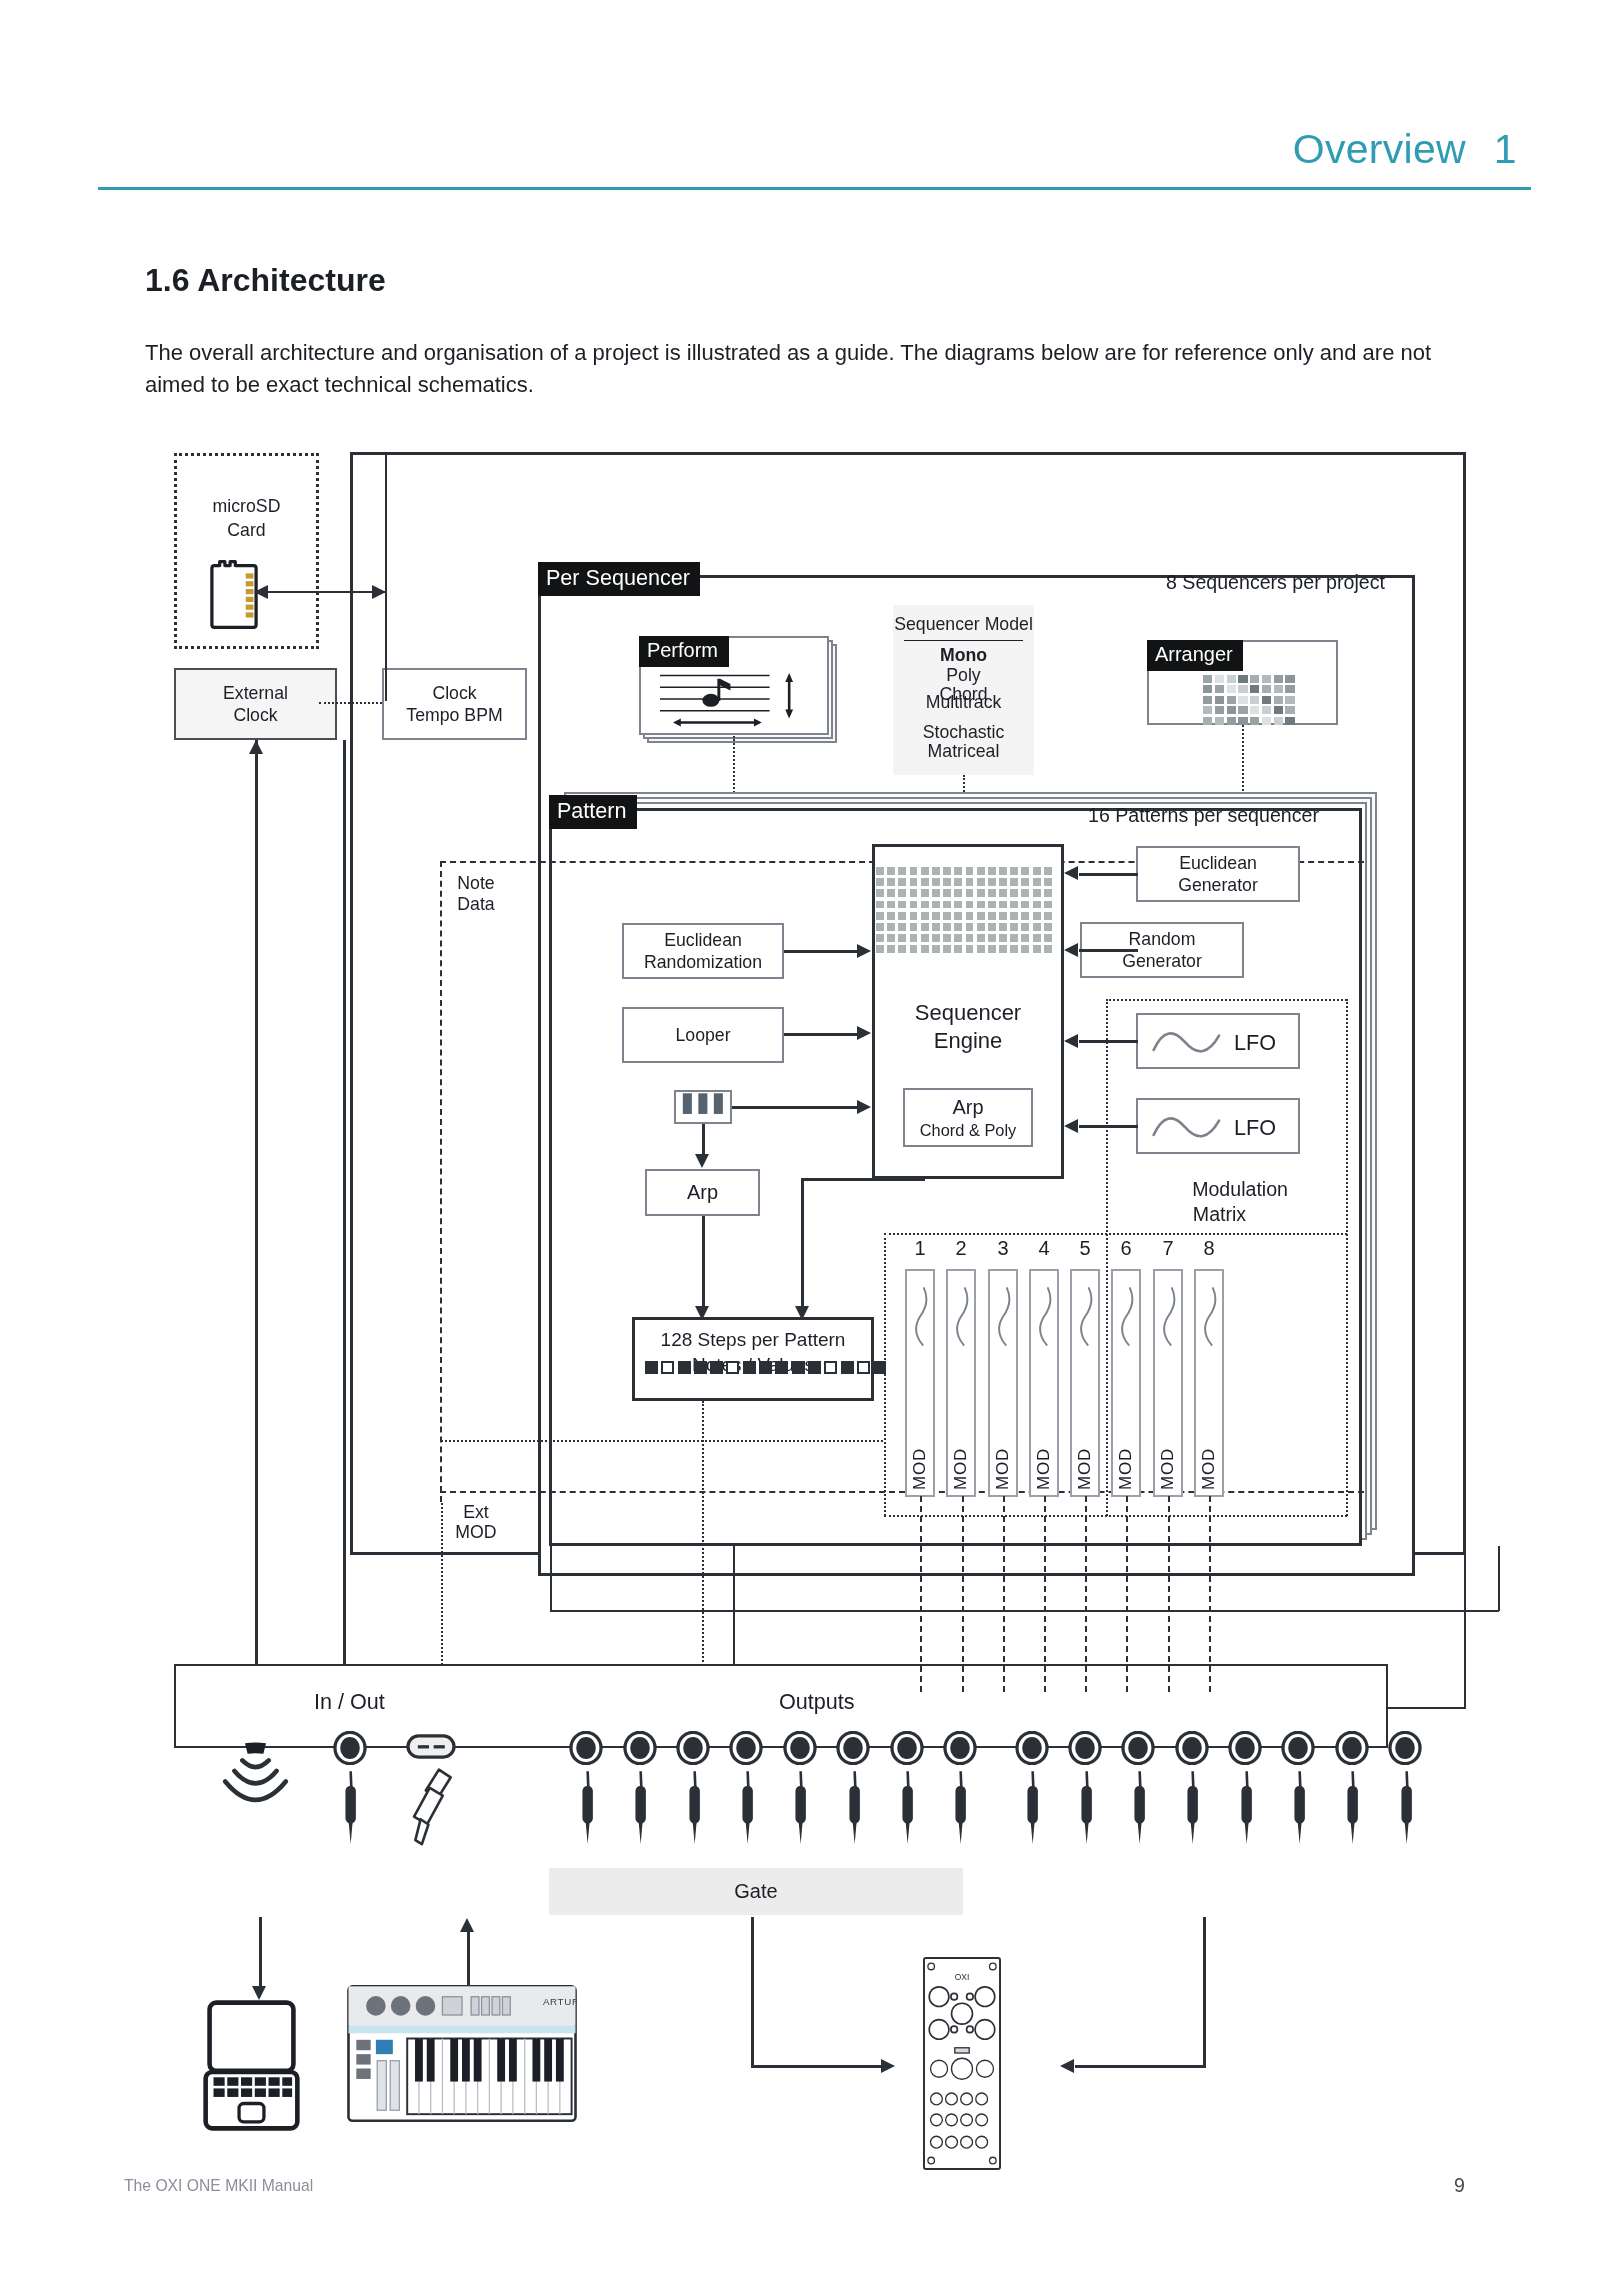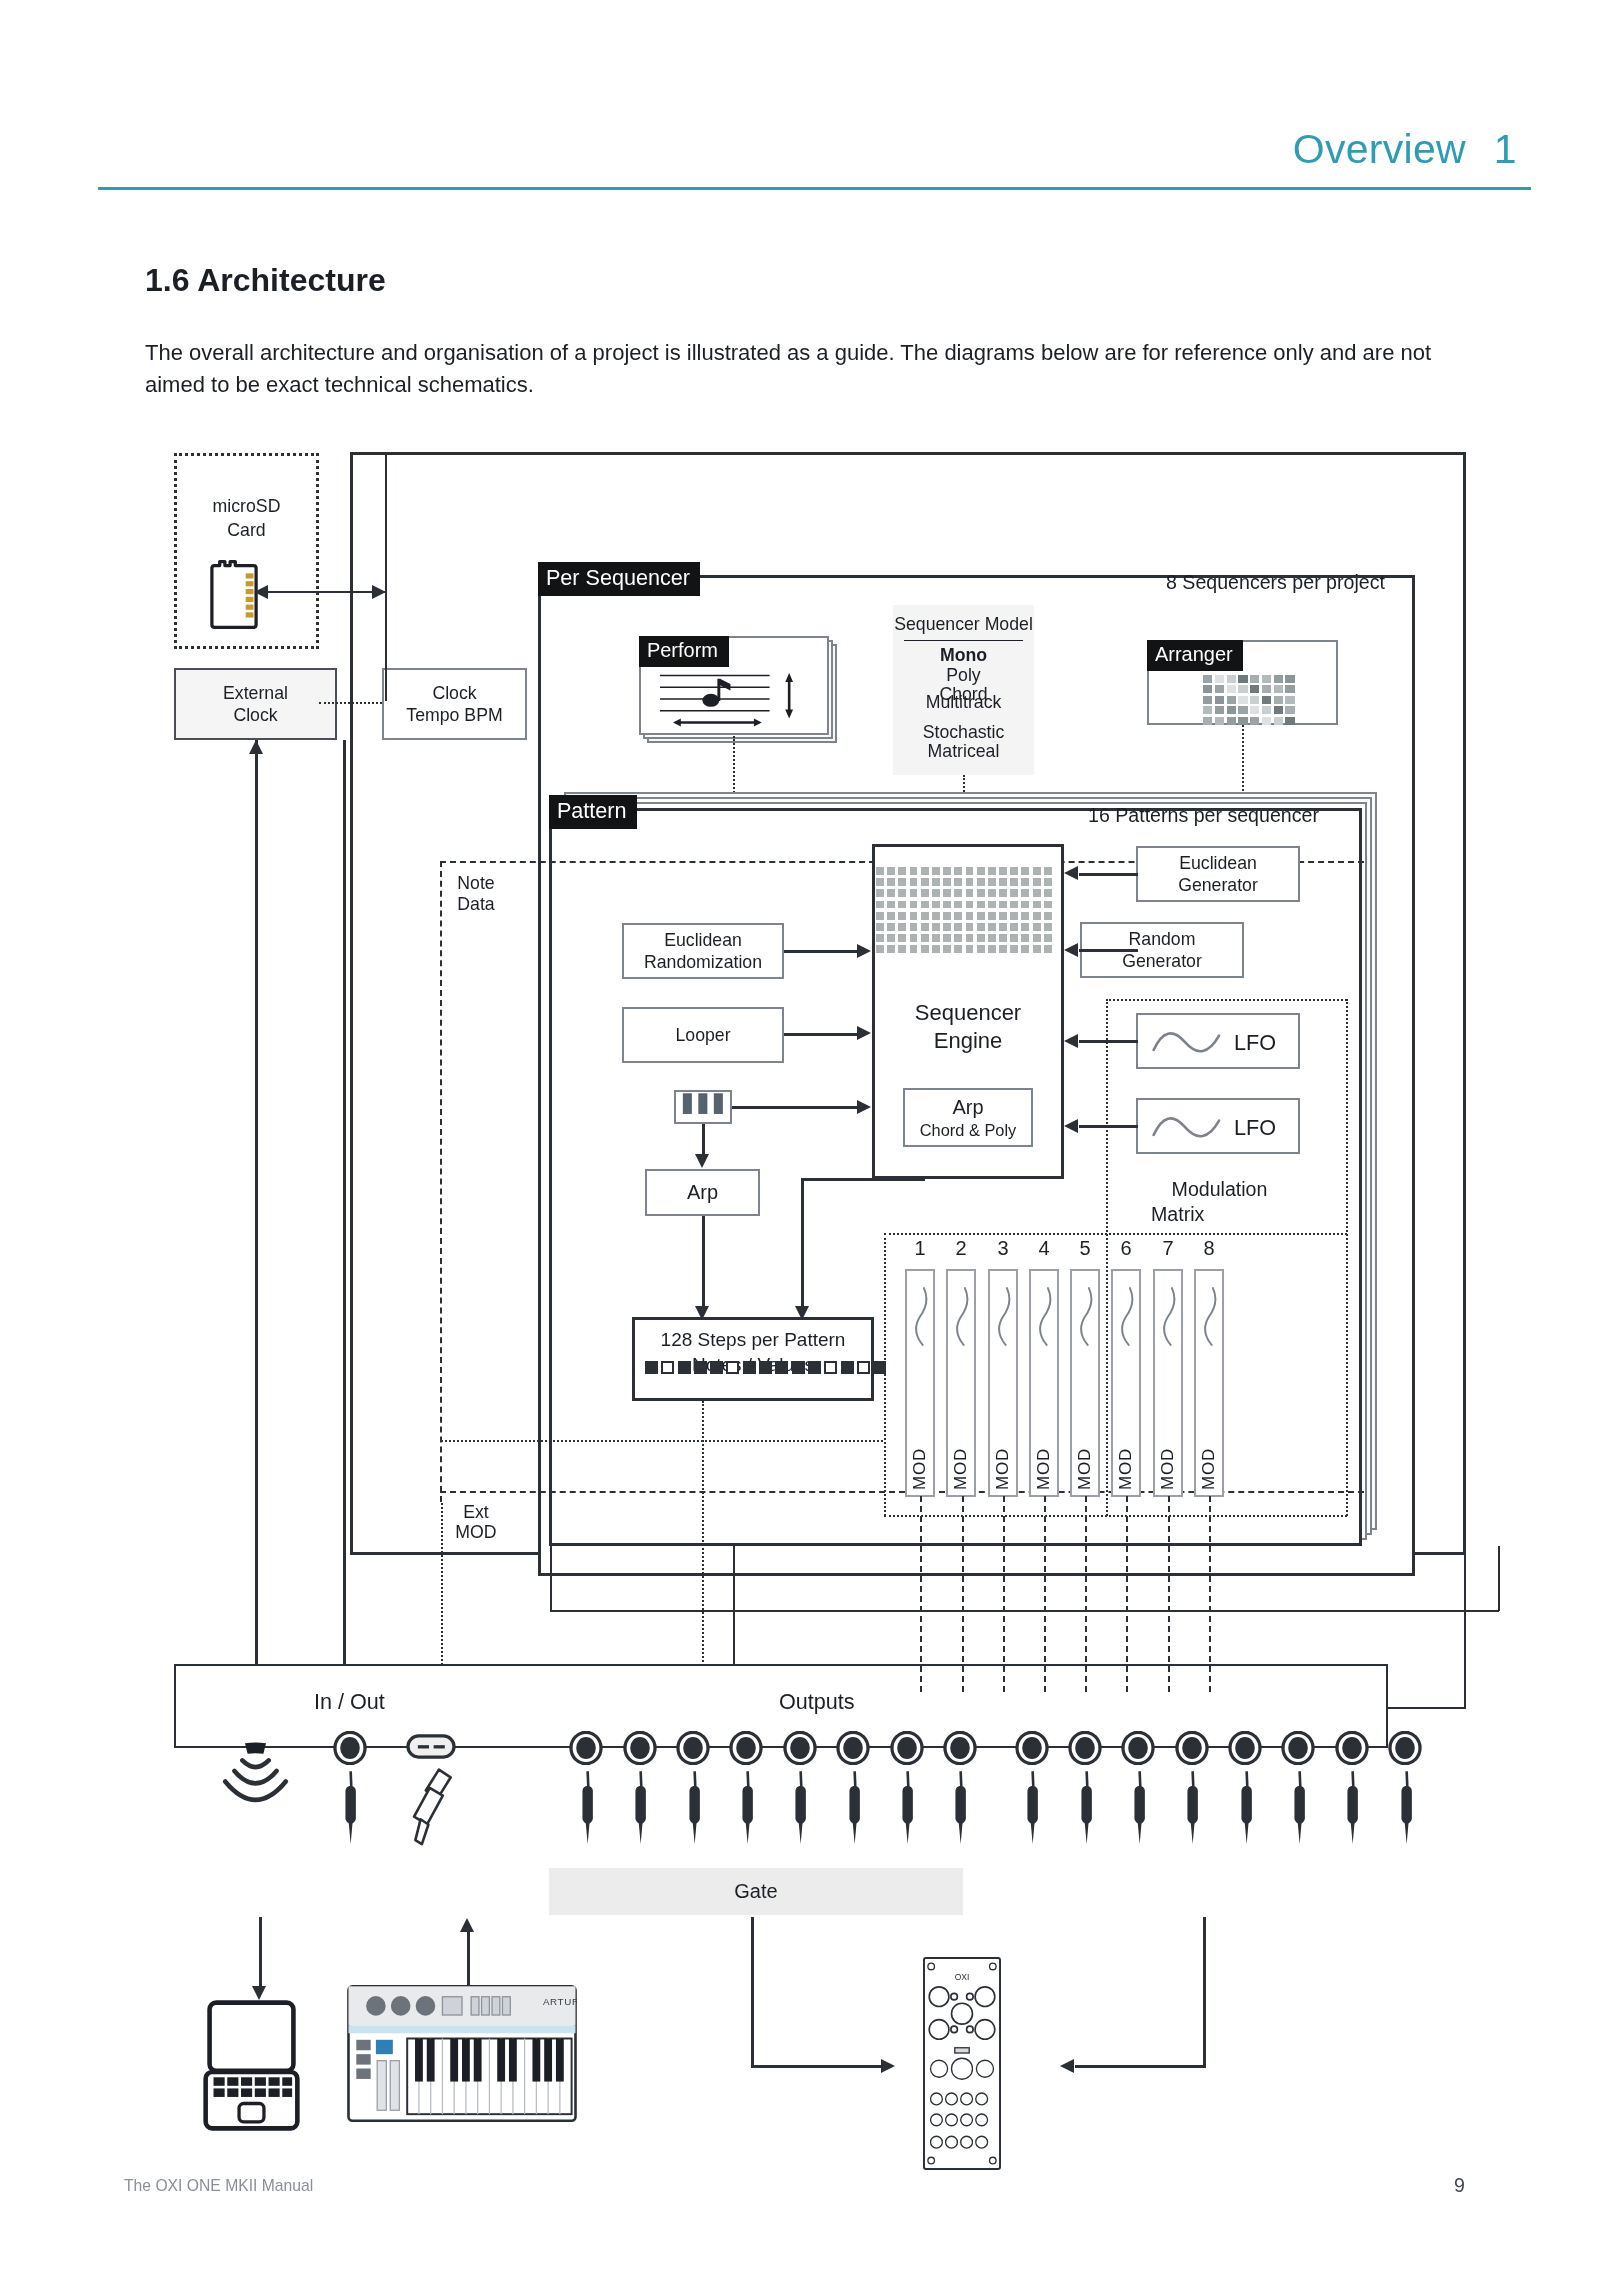--- a/index.html
+++ b/index.html
@@ -498,22 +498,22 @@
     <div class="ar l" style="left:1064px; top:1034px;"></div>
 
     <div class="box thin" style="left:1136px; top:1098px; width:164px; height:56px;"></div>
     <svg style="position:absolute; left:1151px; top:1106px;" width="72" height="41" viewBox="0 0 110 62">
       <path d="M4 44 Q24 0 52 32 T104 22" stroke="#7c838d" stroke-width="4" fill="none" stroke-linecap="round"></path>
     </svg>
     <div class="lbl free" style="left:1234px; top:1115px; font-size:21.6px;">LFO</div>
     <div class="ln h" style="left:1079px; top:1125px; width:59px; height:3.3px;"></div>
     <div class="ar l" style="left:1064px; top:1119px;"></div>
 
-    <div class="lbl free" style="left:1151px; top:1178px; width:137px; text-align:center; font-size:19.6px;">Modulation</div>
-    <div class="lbl free" style="left:1151px; top:1203px; width:137px; font-size:19.6px;">Matrix</div>
+    <div class="lbl free" style="left:1151px; top:1178px; width:137px; text-align:right; font-size:19.6px;">Modulation</div>
+    <div class="lbl free" style="left:1151px; top:1203px; width:137px; text-align:center; font-size:19.6px;">Matrix</div>
 
     <div class="box thick" style="left:632px; top:1317px; width:242px; height:84px;"></div>
     <div class="lbl" style="left:632px; top:1329px; width:242px; font-size:19px;">128 Steps per Pattern</div>
     <div class="lbl" style="left:632px; top:1354px; width:242px; font-size:19px;">Notes / Values</div>
     <div class="steps" style="left:645px; top:1361px;">
         <i class="on"></i>
         <i class="off"></i>
         <i class="on"></i>
         <i class="on"></i>
         <i class="on"></i>

